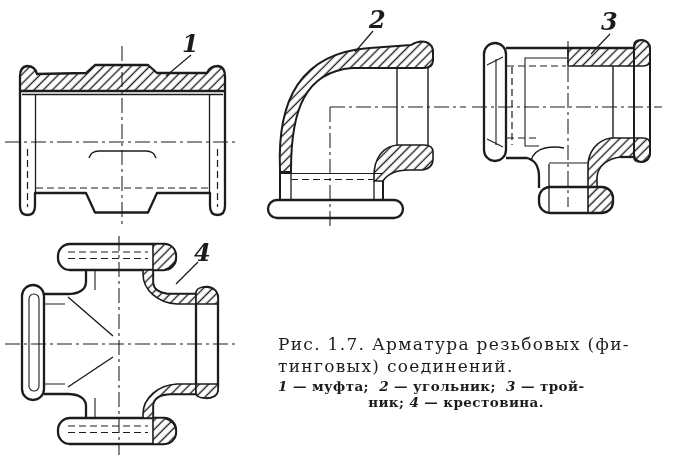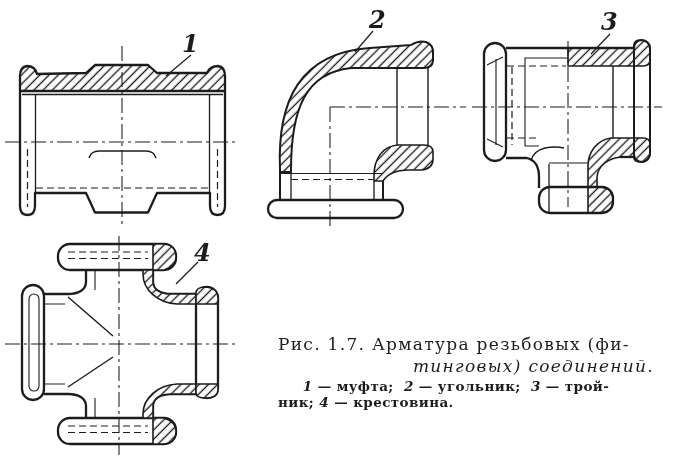--- a/index.html
+++ b/index.html
@@ -17,25 +17,25 @@
   .o11{stroke:#1c1c1c;stroke-width:1.1;fill:none;}
   .dash{stroke:#1c1c1c;stroke-width:1.2;fill:none;stroke-dasharray:7 4;}
   .cl{stroke:#1c1c1c;stroke-width:1.05;fill:none;stroke-dasharray:15 4 3 4;}
   
   .wf{fill:#ffffff;}
   .hx{fill:url(#hx);}
 
   .callout{position:absolute;font-style:italic;font-weight:600;font-size:24px;line-height:1;}
   .cap-title{position:absolute;left:278px;top:333px;width:376px;font-size:17px;
              letter-spacing:1.3px;line-height:22px;}
-  .cap-line2{text-align:right;font-style:italic;}
+  .cap-line2{text-align:left;}
   .cap-legend{position:absolute;left:278px;top:378px;width:356px;font-size:13.5px;
               font-weight:bold;letter-spacing:.4px;line-height:16px;}
-  .legend-line{white-space:pre;text-align:center;}
-  .legend-line-2{text-align:left;}
+  .legend-line{white-space:pre;}
+  .legend-line-2{text-align:center;}
   .leg-num{font-style:italic;}
 </style>
 </head>
 <body>
 
 <div class="page">
 
   <svg width="684" height="464" viewBox="0 0 684 464">
     <defs>
       <pattern id="hx" width="6.5" height="6.5" patternUnits="userSpaceOnUse" patternTransform="rotate(-45)">

